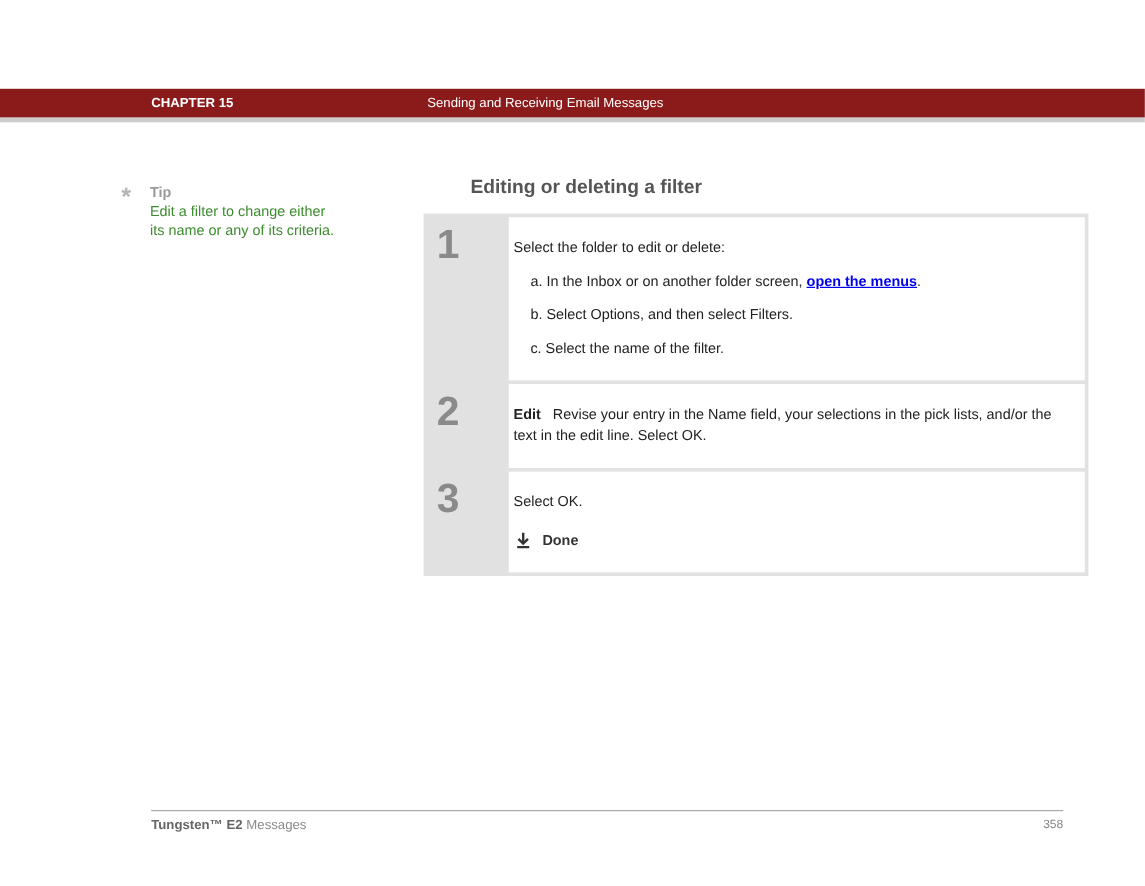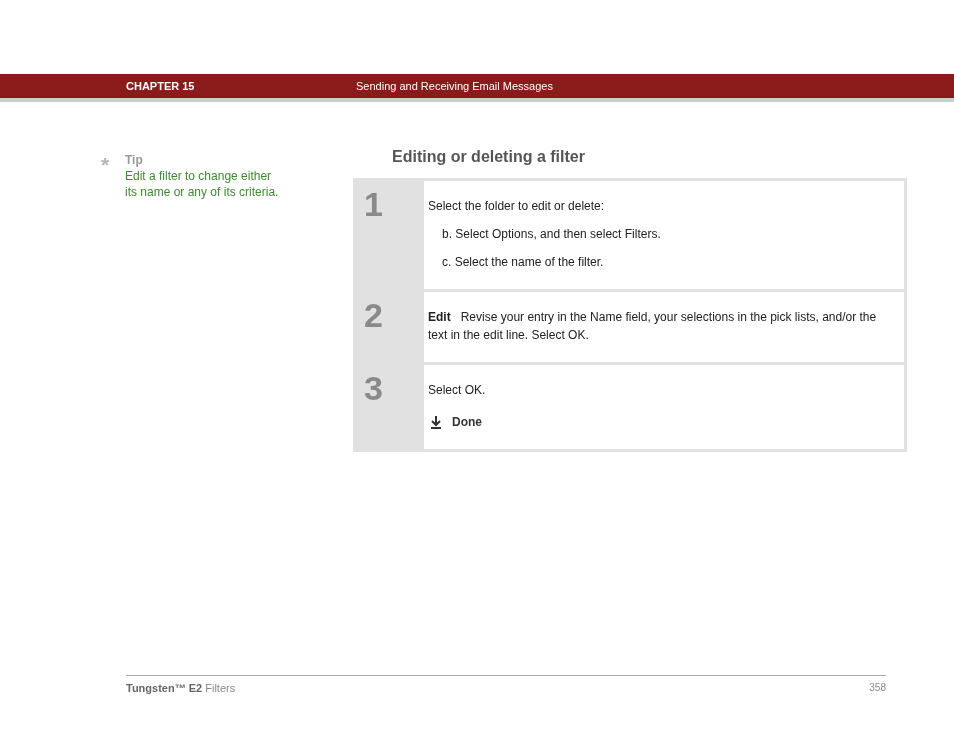--- a/index.html
+++ b/index.html
@@ -169,20 +169,23 @@
 </div>
 
 <div class="section-title">Editing or deleting a filter</div>
 
 <div class="steps">
 
   <div class="step-row">
     <div class="step-num">1</div>
     <div class="step-body">
       <p>Select the folder to edit or delete:</p>
+      <p class="sub-item">
+        <span>a.  In the Inbox or on another folder screen, </span><a href="#" class="link-underline">open the menus</a><span>.</span>
+      </p>
       <p class="sub-item">b.  Select Options, and then select Filters.</p>
       <p class="sub-item">c.  Select the name of the filter.</p>
     </div>
   </div>
 
   <div class="step-row">
     <div class="step-num">2</div>
     <div class="step-body">
       <p>
         <span class="bold">Edit</span>&nbsp;&nbsp;&nbsp;<span>Revise your entry in the Name field, your selections in the pick lists, and/or the text in the edit line. Select OK.</span>
@@ -204,16 +207,16 @@
         </span>
         <span class="done-label">Done</span>
       </div>
     </div>
   </div>
 
 </div>
 
 <div class="footer">
   <span class="product">
-    <span class="b">Tungsten™ E2</span><span> Filters</span>
+    <span class="b">Tungsten™ E2</span><span> Messages</span>
   </span>
   <span class="page">358</span>
 </div>
 
 </body></html>

